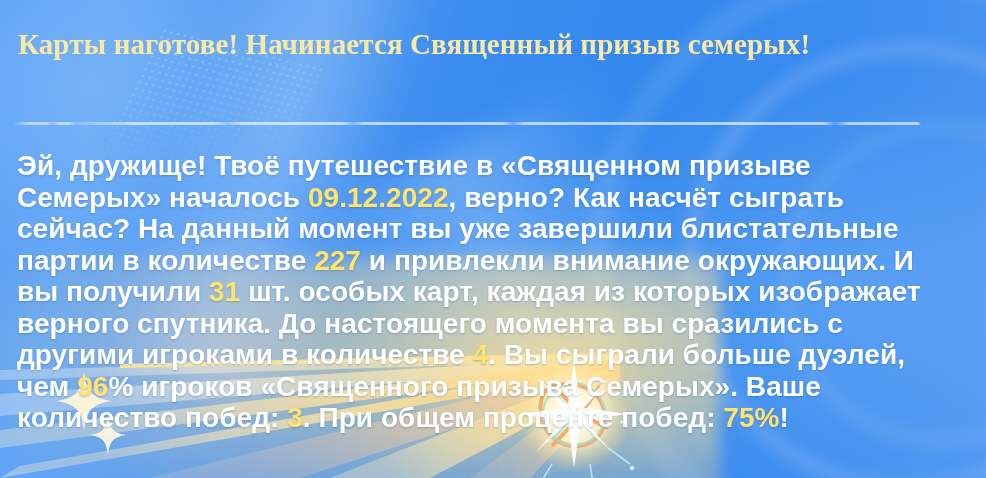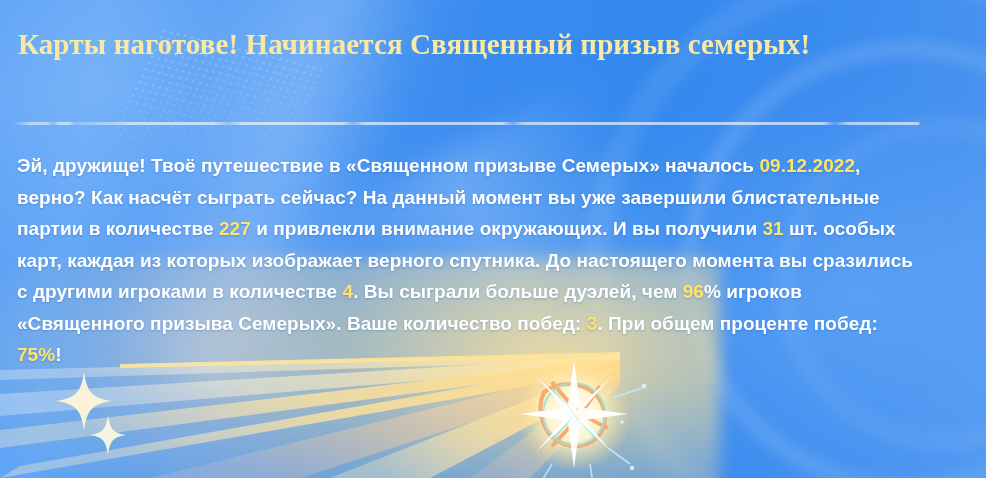--- a/index.html
+++ b/index.html
@@ -197,21 +197,21 @@
     border-radius: 2px;
   }
   .body-text {
     position: absolute;
     left: 17px;
     top: 150px;
     width: 905px;
     margin: 0;
     font-family: "Liberation Sans", sans-serif;
     font-weight: bold;
-    font-size: 19px;
+    font-size: 28px;
     line-height: 31.5px;
     color: #ffffff;
     letter-spacing: 0.05px;
     text-shadow: 0 1px 2px rgba(40,90,160,0.35);
   }
   .hl {
     color: #ffe36b;
   }
 </style>
 </head>

